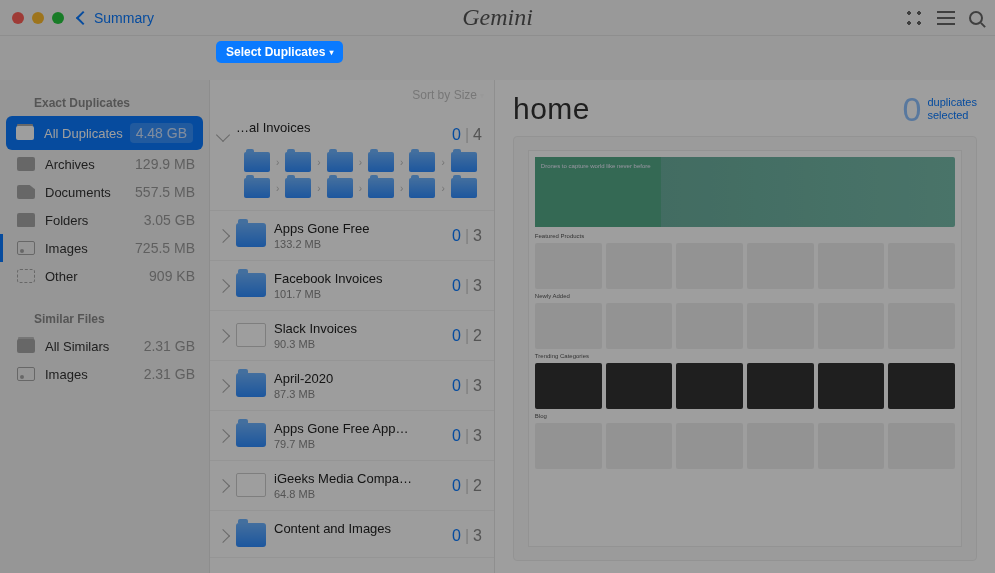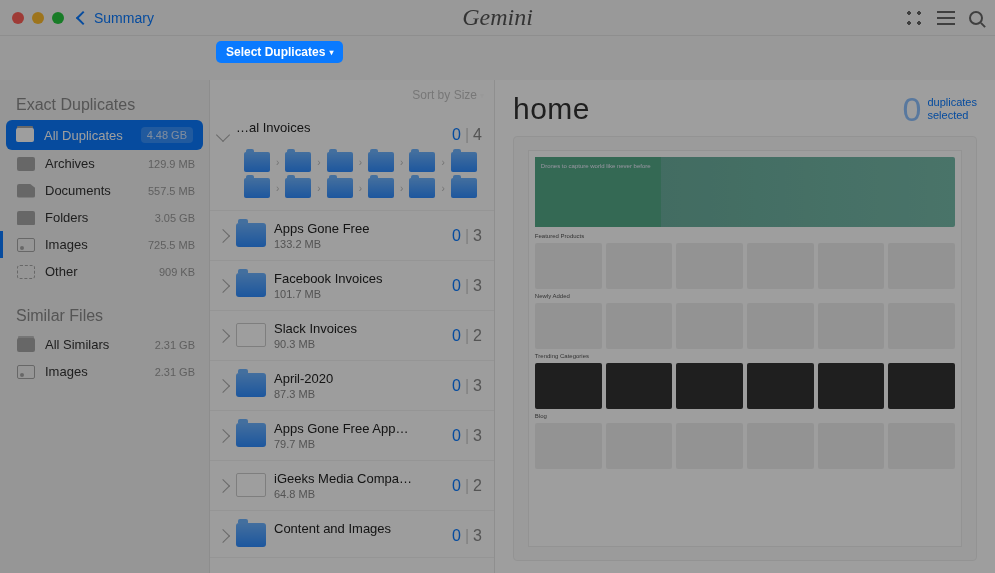--- a/index.html
+++ b/index.html
@@ -29,25 +29,25 @@
     linear-gradient(#666 0 0) 0 8px/18px 2px no-repeat,
     linear-gradient(#666 0 0) 0 14px/18px 2px no-repeat; }
   .icon-search { border: 2px solid #666; border-radius: 50%; width: 14px; height: 14px; position: relative; }
   .icon-search::after { content: ""; position: absolute; width: 6px; height: 2px; background: #666; bottom: -3px; right: -5px; transform: rotate(45deg); }
 
   .body { flex: 1; display: flex; min-height: 0; }
 
   
   .sidebar { width: 210px; background: #f2f2f2; padding-top: 8px; border-right: 1px solid #e4e4e4; }
   .side-section { margin-bottom: 14px; }
-  .side-header { padding: 8px 16px 6px; font-size: 16px; font-weight: 400; color: #8a8a8a; }
+  .side-header { padding: 8px 16px 6px; font-size: 12px; font-weight: 700; color: #8a8a8a; margin-left: 18px; }
   .side-item { display: flex; align-items: center; padding: 6px 14px; font-size: 13px; color: #333; cursor: pointer; border-left: 3px solid transparent; }
   .side-item .ico { width: 18px; height: 14px; margin-right: 10px; background: #888; border-radius: 2px; opacity: 0.7; }
   .side-item .label { flex: 1; white-space: nowrap; }
-  .side-item .sz { font-size: 11px; color: #9a9a9a; }
+  .side-item .sz { font-size: 14px; color: #9a9a9a; }
   .side-item.selected { background: #0a7aff; color: #fff; border-radius: 6px; margin: 0 6px; padding: 7px 10px; border-left: none; }
   .side-item.selected .ico { background: #fff; opacity: 1; }
   .side-item.selected .sz { color: #cfe3ff; background: rgba(255,255,255,0.18); padding: 2px 6px; border-radius: 4px; }
 
   
   .ico.stack { background: #888; box-shadow: 0 -3px 0 -1px #aaa; }
   .ico.archive { background: #888; }
   .ico.audio { background: none; position: relative; }
   .ico.audio::before { content: "♫"; color: #888; font-size: 14px; position: absolute; top: -3px; }
   .ico.doc { background: #888; clip-path: polygon(0 0, 70% 0, 100% 30%, 100% 100%, 0 100%); }

